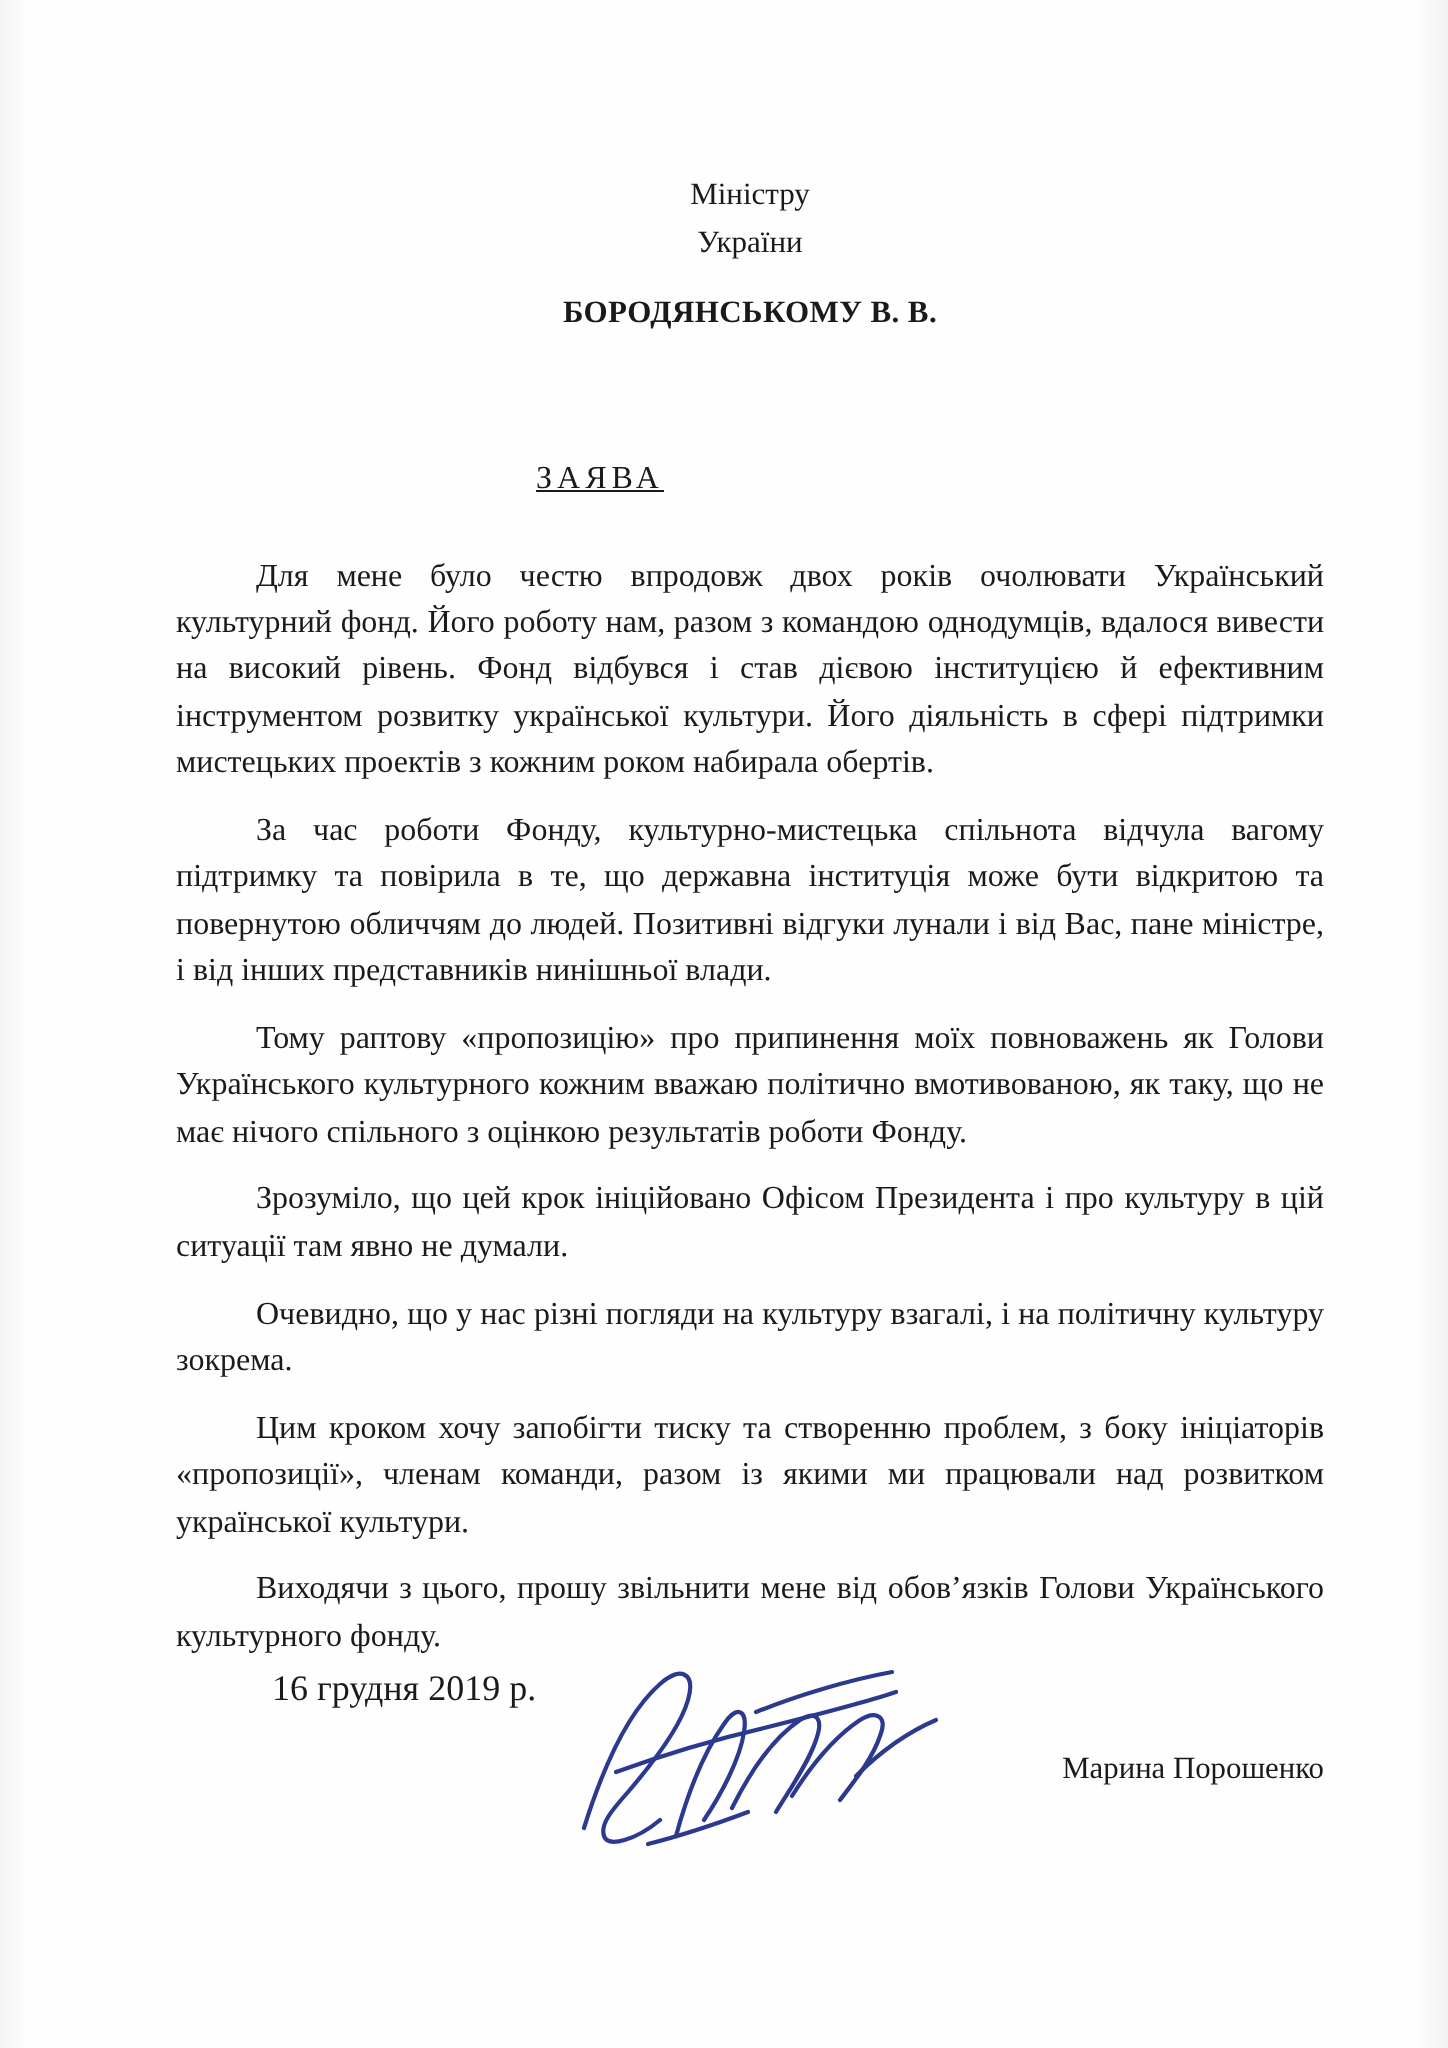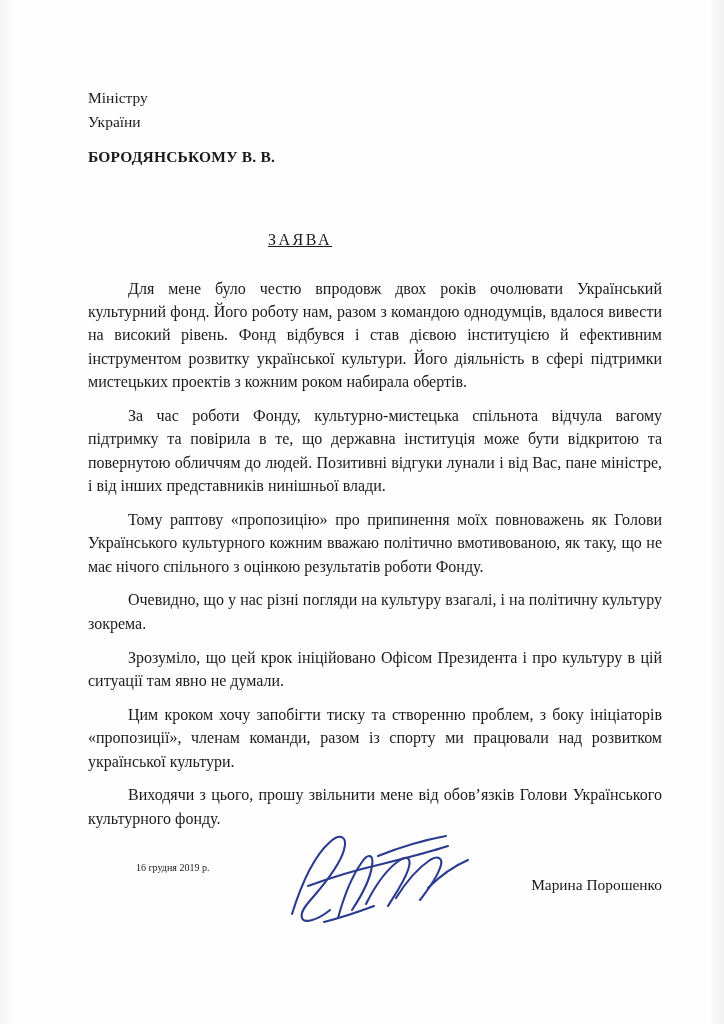--- a/index.html
+++ b/index.html
@@ -45,21 +45,21 @@
     position: absolute;
     left: 88px;
     right: 62px;
     top: 0;
     bottom: 0;
   }
 
   
   .addressee {
     margin-top: 86px;
-    text-align: left;
+    text-align: center;
     font-size: 15.5px;
     line-height: 1.52;
   }
   .addressee .line {
     display: block;
     white-space: nowrap;
   }
   .addressee .name {
     font-weight: bold;
     letter-spacing: 0.2px;
@@ -97,23 +97,22 @@
     position: absolute;
     left: 0;
     right: 0;
     top: 818px;
     height: 120px;
   }
   .sign-date {
     position: absolute;
     left: 48px;
     top: 16px;
-    font-size: 10px;
+    font-size: 18px;
     white-space: nowrap;
-    margin-top: 28px;
   }
   .sign-name {
     position: absolute;
     right: 0;
     top: 58px;
     font-size: 15.4px;
     white-space: nowrap;
   }
   .signature-mark {
     position: absolute;
@@ -139,23 +138,23 @@
       <span class="line">України</span>
       <span class="line name">БОРОДЯНСЬКОМУ В. В.</span>
     </div>
 
     <div class="doc-title">ЗАЯВА</div>
 
     <div class="body-text">
       <p>Для мене було честю впродовж двох років очолювати Український культурний фонд. Його роботу нам, разом з командою однодумців, вдалося вивести на високий рівень. Фонд відбувся і став дієвою інституцією й ефективним інструментом розвитку української культури. Його діяльність в сфері підтримки мистецьких проектів з кожним роком набирала обертів.</p>
       <p>За час роботи Фонду, культурно-мистецька спільнота відчула вагому підтримку та повірила в те, що державна інституція може бути відкритою та повернутою обличчям до людей. Позитивні відгуки лунали і від Вас, пане міністре, і від інших представників нинішньої влади.</p>
       <p>Тому раптову «пропозицію» про припинення моїх повноважень як Голови Українського культурного кожним вважаю політично вмотивованою, як таку, що не має нічого спільного з оцінкою результатів  роботи Фонду.</p>
+      <p>Зрозуміло, що цей крок ініційовано Офісом Президента і про культуру в цій ситуації там явно не думали.</p>
       <p>Очевидно, що у нас різні погляди на культуру взагалі, і на політичну культуру зокрема.</p>
-      <p>Зрозуміло, що цей крок ініційовано Офісом Президента і про культуру в цій ситуації там явно не думали.</p>
-      <p>Цим кроком хочу запобігти тиску та створенню проблем, з боку ініціаторів «пропозиції», членам команди, разом із спорту ми працювали над розвитком української культури.</p>
+      <p>Цим кроком хочу запобігти тиску та створенню проблем, з боку ініціаторів «пропозиції», членам команди, разом із якими ми працювали над розвитком української культури.</p>
       <p>Виходячи з цього, прошу звільнити мене від обов’язків Голови Українського культурного фонду.</p>
     </div>
 
     <div class="sign-row">
       <div class="sign-date">16 грудня 2019 р.</div>
 
       <div class="signature-mark">
         <svg viewBox="0 0 210 105" xmlns="http://www.w3.org/2000/svg">
           <g fill="none" stroke="#2b3a8f" stroke-width="2.1" stroke-linecap="round" stroke-linejoin="round">
             <path d="M14 88 C24 56, 36 30, 52 16 C62 7, 70 10, 66 24 C62 38, 48 56, 36 70 C28 79, 22 86, 24 92 C26 98, 40 94, 52 84"></path>

